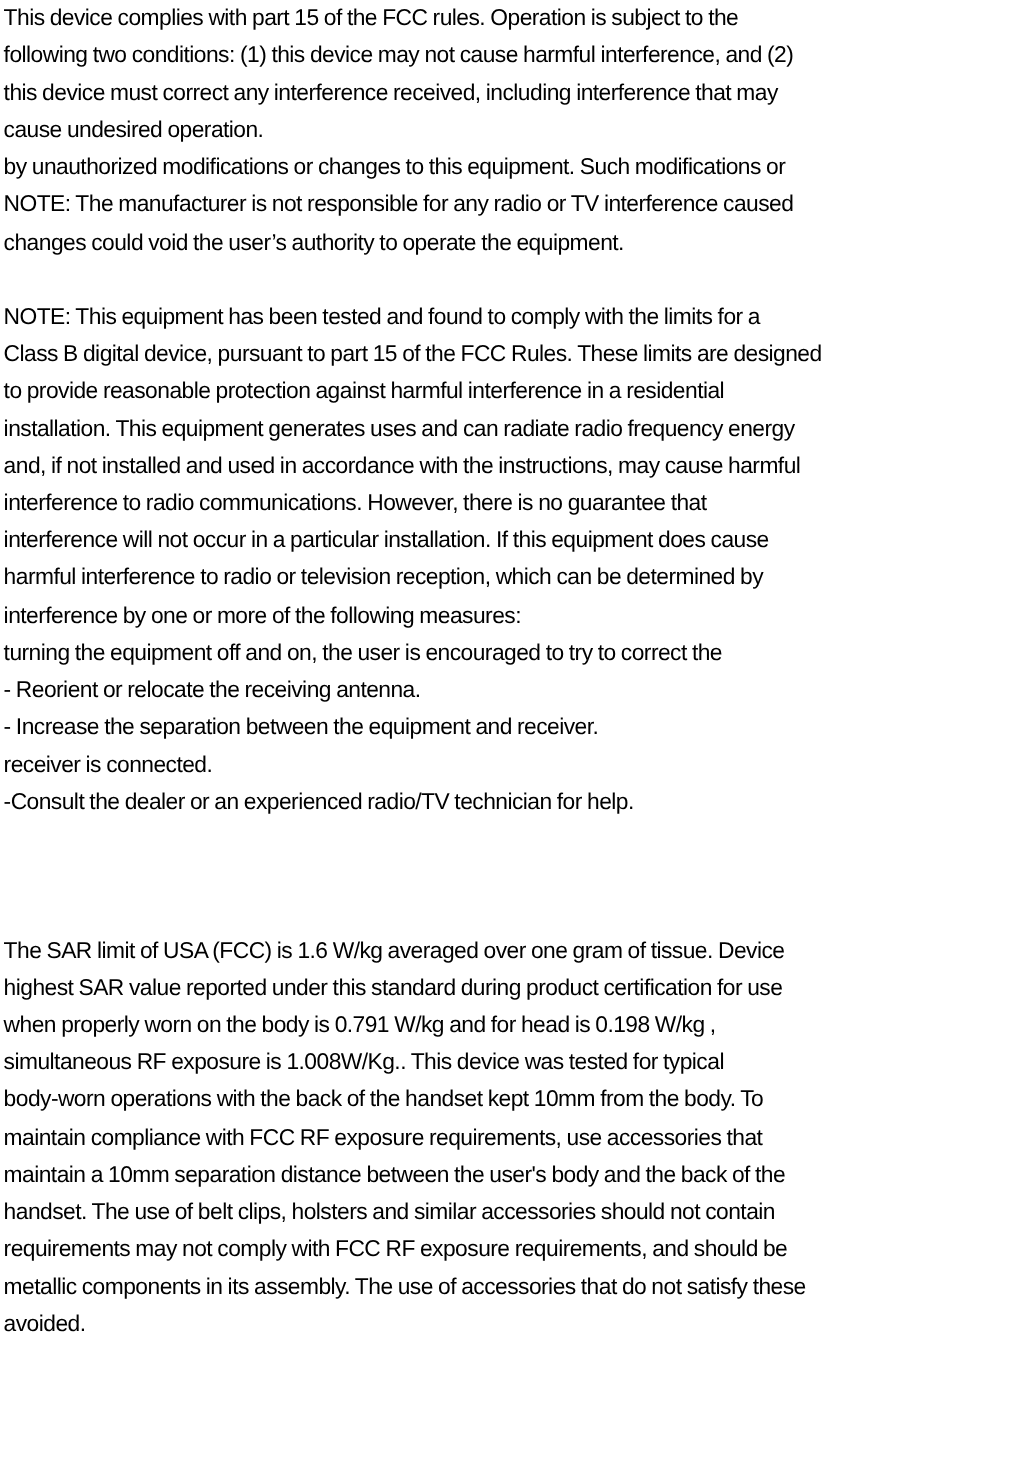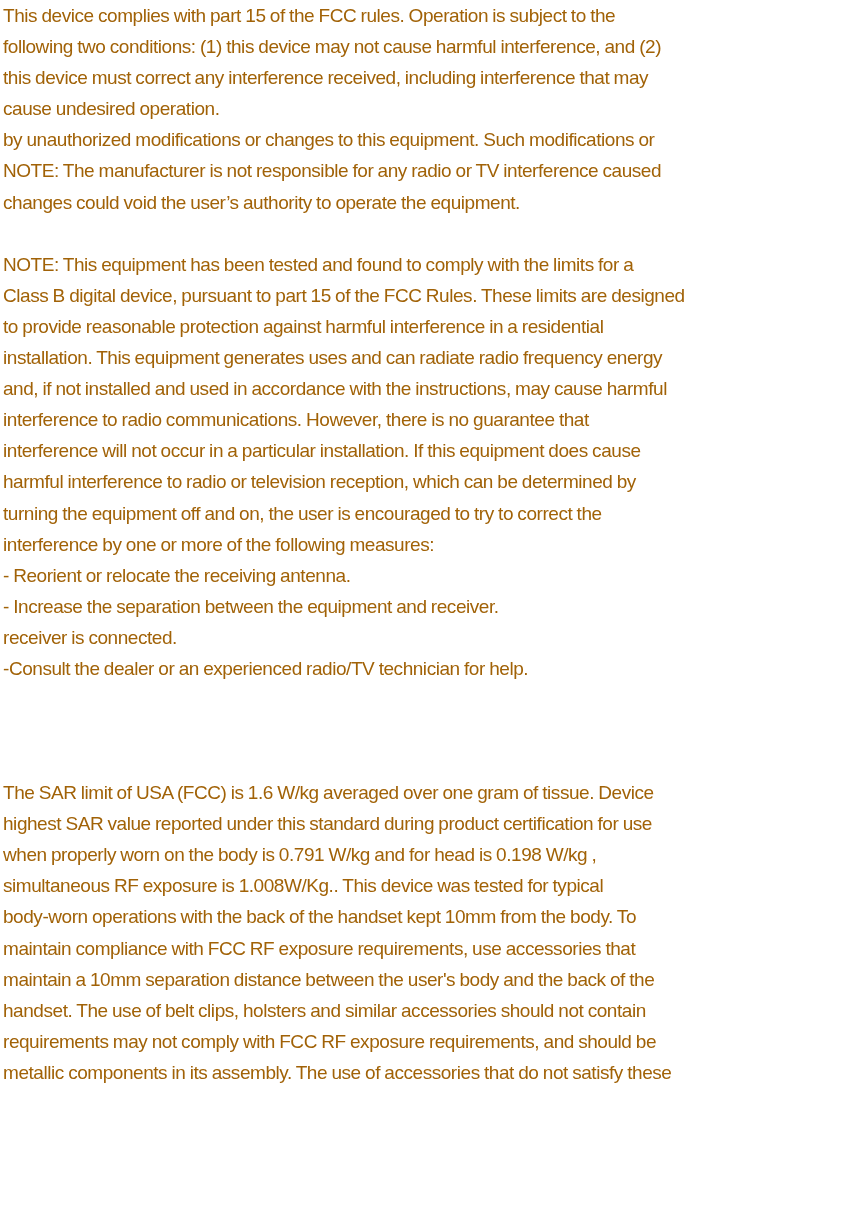--- a/index.html
+++ b/index.html
@@ -11,21 +11,21 @@
       width: 859px;
       height: 1220px;
       overflow: hidden;
       position: relative;
     }
     .page {
       position: absolute;
       left: 3px;
       top: 0;
       width: 856px;
-      color: #a16207;
+      color: #000000;
       font-family: "Liberation Sans", sans-serif;
       font-size: 19px;
       letter-spacing: -0.45px;
       word-spacing: -0.5px;
     }
     .line {
       height: 31.1px;
       line-height: 31.1px;
       white-space: nowrap;
       overflow: visible;
@@ -54,22 +54,22 @@
 
   <div class="block">
     <div class="line">NOTE: This equipment has been tested and found to comply with the limits for a</div>
     <div class="line">Class B digital device, pursuant to part 15 of the FCC Rules. These limits are designed</div>
     <div class="line">to provide reasonable protection against harmful interference in a residential</div>
     <div class="line">installation. This equipment generates uses and can radiate radio frequency energy</div>
     <div class="line">and, if not installed and used in accordance with the instructions, may cause harmful</div>
     <div class="line">interference to radio communications. However, there is no guarantee that</div>
     <div class="line">interference will not occur in a particular installation. If this equipment does cause</div>
     <div class="line">harmful interference to radio or television reception, which can be determined by</div>
+    <div class="line">interference by one or more of the following measures:</div>
     <div class="line">turning the equipment off and on, the user is encouraged to try to correct the</div>
-    <div class="line">interference by one or more of the following measures:</div>
     <div>
       <div class="line">- Reorient or relocate the receiving antenna.</div>
       <div class="line">- Increase the separation between the equipment and receiver.</div>
       <div class="line">receiver is connected.</div>
       <div class="line">-Consult the dealer or an experienced radio/TV technician for help.</div>
     </div>
   </div>
 
   <div class="gap gap-3"></div>
 
@@ -77,15 +77,16 @@
     <div class="line">The SAR limit of USA (FCC) is 1.6 W/kg averaged over one gram of tissue. Device</div>
     <div class="line">highest SAR value reported under this standard during product certification for use</div>
     <div class="line">when properly worn on the body is 0.791 W/kg and for head is 0.198 W/kg ,</div>
     <div class="line">simultaneous RF exposure is 1.008W/Kg.. This device was tested for typical</div>
     <div class="line">body-worn operations with the back of the handset kept 10mm from the body. To</div>
     <div class="line">maintain compliance with FCC RF exposure requirements, use accessories that</div>
     <div class="line">maintain a 10mm separation distance between the user's body and the back of the</div>
     <div class="line">handset. The use of belt clips, holsters and similar accessories should not contain</div>
     <div class="line">requirements may not comply with FCC RF exposure requirements, and should be</div>
     <div class="line">metallic components in its assembly. The use of accessories that do not satisfy these</div>
+    <div class="line">avoided.</div>
   </div>
 
 </div>
 
 </body></html>

